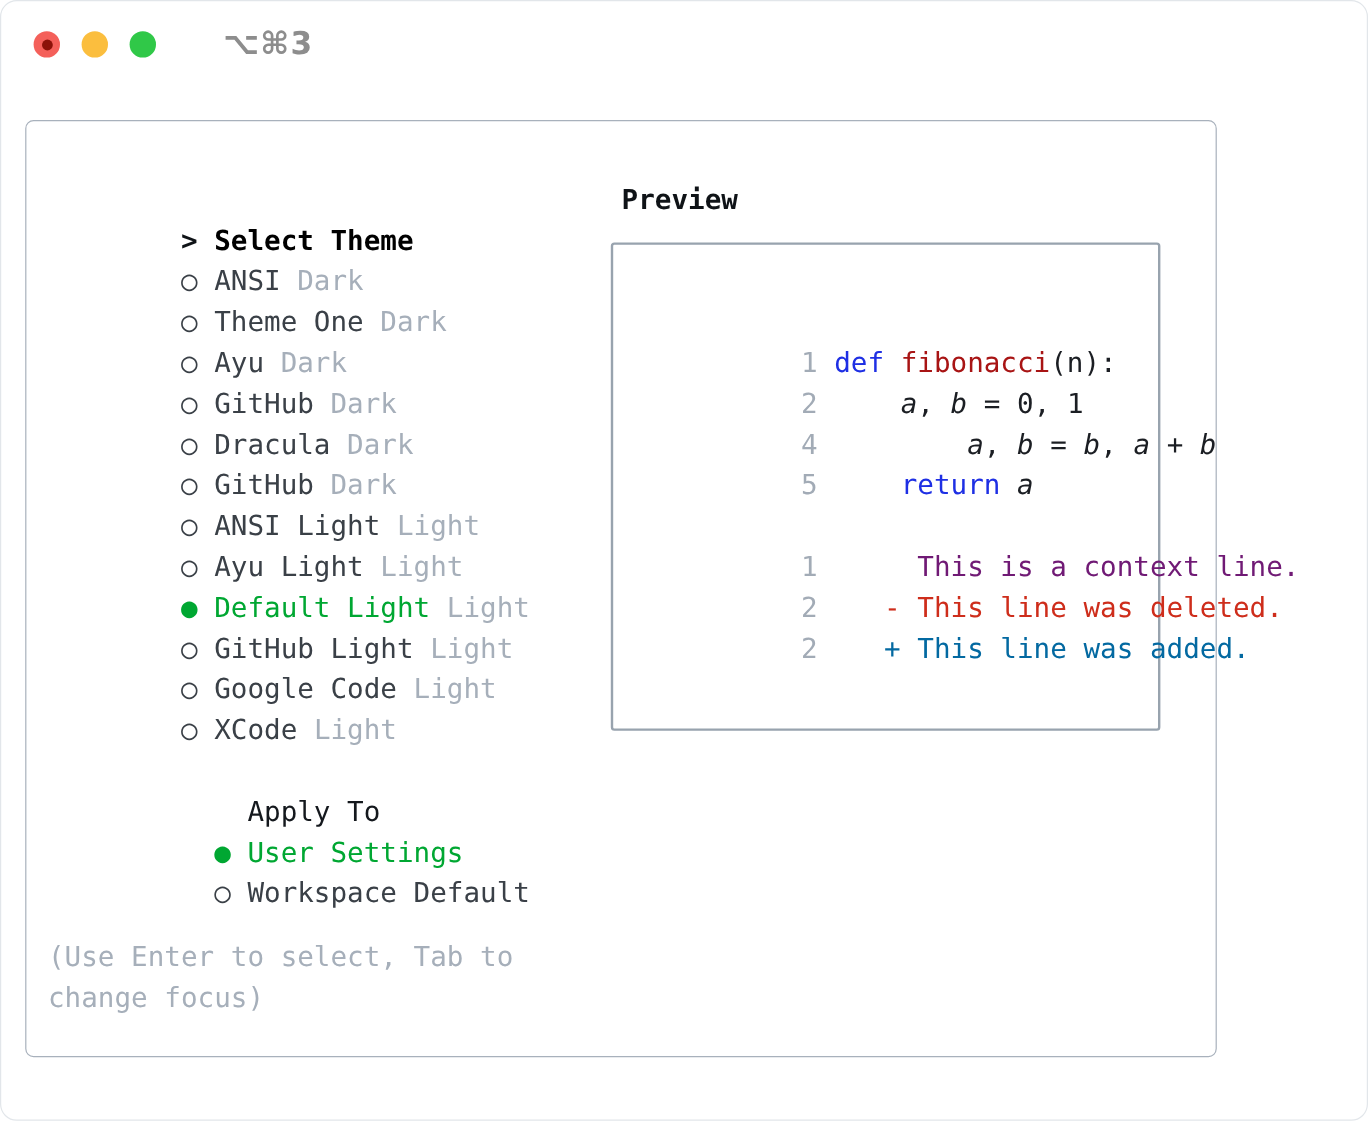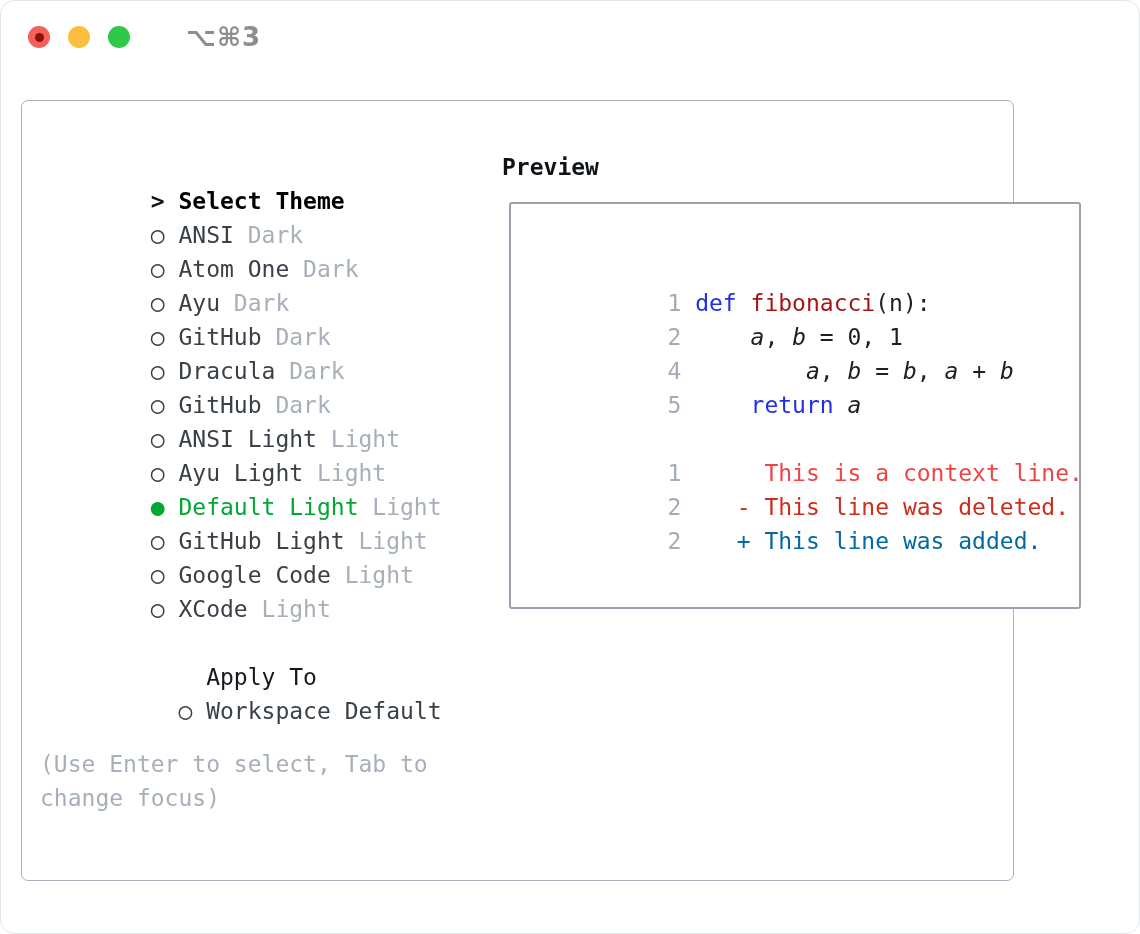--- a/index.html
+++ b/index.html
@@ -43,36 +43,36 @@
   .hdr2 { color: #14181d; }
   .tname { color: #3a4047; }
   .tvariant { color: #a6afba; margin-left: 1ch; }
   .selected .bullet, .selected .tname { color: #00a732; }
   .left-col { position: absolute; left: 18px; top: 49px; }
   .apply-block { margin-top: 34px; }
   .hint-block { margin-top: 53px; }
   .hint { color: #a6afba; }
   
   .preview-label {
-    position: absolute; left: 480px; top: 49px; height: 34px; line-height: 34px;
+    position: absolute; left: 496px; top: 49px; height: 34px; line-height: 34px;
     font-size: 23px; font-weight: bold; color: #0f1317;
   }
   .preview-box {
-    position: absolute; left: 487px; top: 101px; width: 572px; height: 407px;
+    position: absolute; left: 487px; top: 101px; width: 458px; height: 407px;
     border: 2px solid #98a3ae; border-radius: 3px; background: #ffffff;
     box-sizing: border-box;
   }
   .preview-code { position: absolute; left: 18px; top: 48px; }
   .pline { height: 34px; line-height: 34px; white-space: pre; font-size: 23px; }
   .lnum { display: inline-block; width: 2ch; color: #a2abb6; }
   .kw  { color: #1e2fe4; }
   .fn  { color: #a81414; }
   .pl  { color: #1b1e23; }
   .var { color: #1b1e23; font-style: italic; }
-  .ctx { color: #ef4444; }
+  .ctx { color: #701a75; }
   .del { color: #ce2d1b; }
   .add { color: #0369a1; margin-top: 28px; }
 </style>
 </head>
 <body>
 
 <div class="window">
 
   <div class="titlebar">
     <span class="light light-close">
@@ -88,21 +88,21 @@
     <div class="left-col">
 
       <div class="row">
         <span class="bullet caret">&gt;</span><span class="hdr">Select Theme</span>
       </div>
 
       <div class="row">
         <span class="bullet">○</span><span class="tname">ANSI</span><span class="tvariant">Dark</span>
       </div>
       <div class="row">
-        <span class="bullet">○</span><span class="tname">Atom One</span><span class="tvariant">Dark</span>
+        <span class="bullet">○</span><span class="tname">Theme One</span><span class="tvariant">Dark</span>
       </div>
       <div class="row">
         <span class="bullet">○</span><span class="tname">Ayu</span><span class="tvariant">Dark</span>
       </div>
       <div class="row">
         <span class="bullet">○</span><span class="tname">GitHub</span><span class="tvariant">Dark</span>
       </div>
       <div class="row">
         <span class="bullet">○</span><span class="tname">Dracula</span><span class="tvariant">Dark</span>
       </div>
@@ -124,20 +124,23 @@
       <div class="row">
         <span class="bullet">○</span><span class="tname">Google Code</span><span class="tvariant">Light</span>
       </div>
       <div class="row">
         <span class="bullet">○</span><span class="tname">XCode</span><span class="tvariant">Light</span>
       </div>
 
       <div class="apply-block">
         <div class="row">
           <span class="bullet"></span><span class="hdr2">Apply To</span>
+        </div>
+        <div class="row selected">
+          <span class="bullet">●</span><span class="tname">User Settings</span>
         </div>
         <div class="row">
           <span class="bullet">○</span><span class="tname">Workspace Default</span>
         </div>
       </div>
 
       <div class="hint-block">
         <div class="row hint">(Use Enter to select, Tab to</div>
         <div class="row hint">change focus)</div>
       </div>

